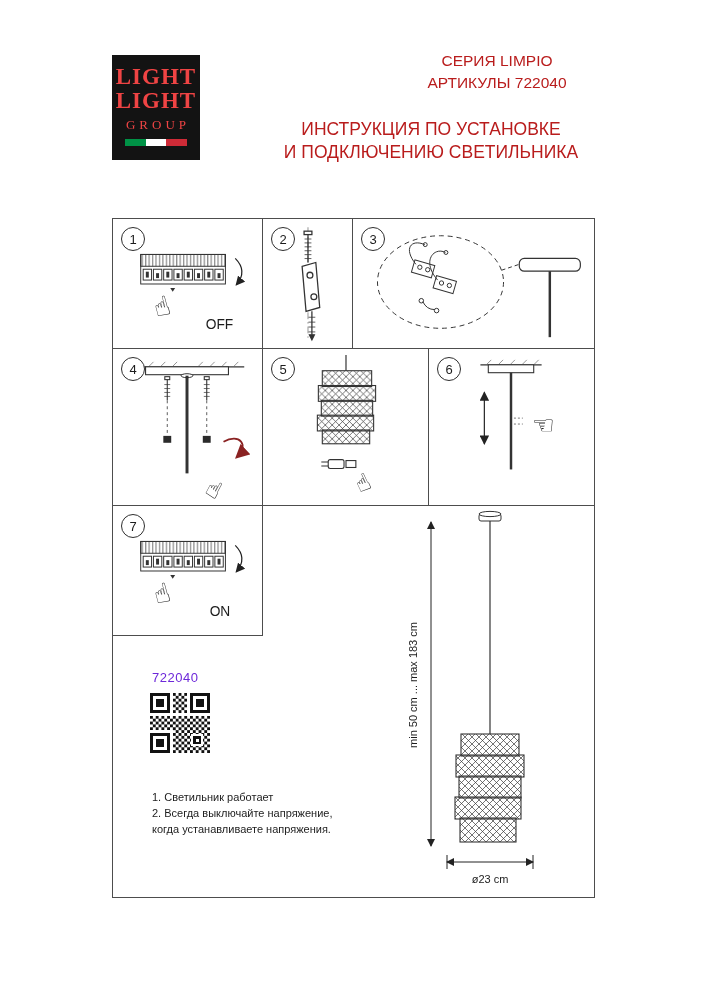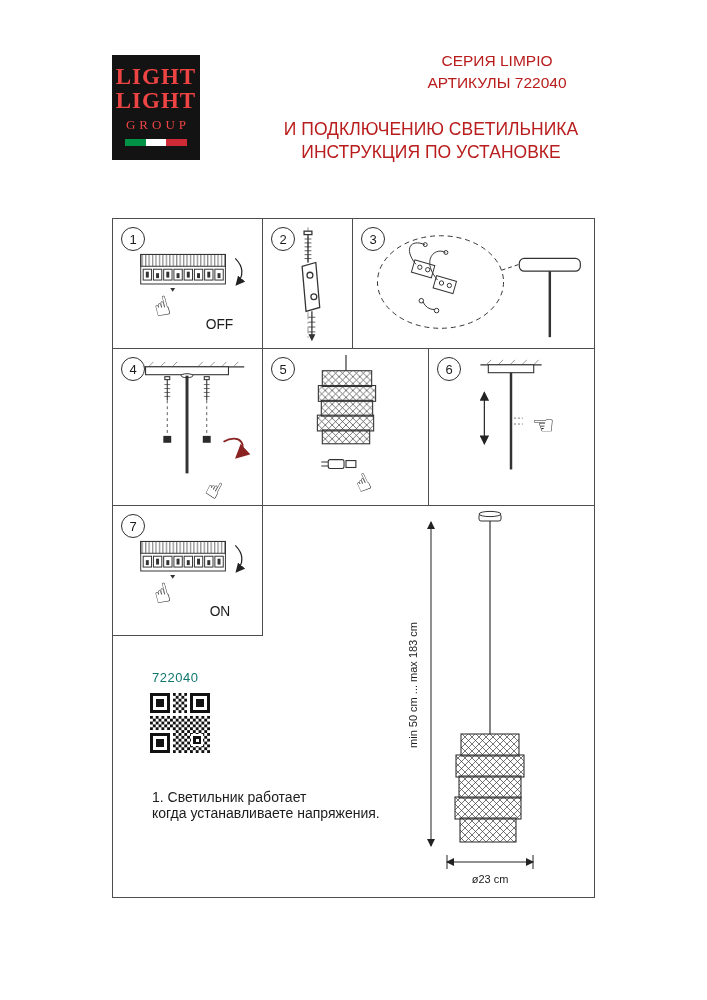--- a/index.html
+++ b/index.html
@@ -29,23 +29,23 @@
     display:flex; align-items:center; justify-content:center;
     font-size:13px; color:#1c1c1c; background:#fff; z-index:2;
   }
   .draw { position:absolute; left:0; top:0; width:100%; height:100%; }
   svg { overflow:visible; }
   svg text { font-family:"Liberation Sans", sans-serif; fill:#1c1c1c; }
   .lbl { font-size:14px; }
   .glyph { fill:#222; font-family:"DejaVu Sans", sans-serif; }
   .dim { font-size:11px; }
   
-  .prodcode { position:absolute; left:152px; top:670px; font-size:13px; letter-spacing:0.5px; color:#0f766e; }
+  .prodcode { position:absolute; left:152px; top:670px; font-size:13px; letter-spacing:0.5px; color:#6d28d9; }
   .qr { position:absolute; left:150px; top:693px; width:60px; height:60px; }
-  .notes { position:absolute; left:152px; top:789px; font-size:14px; line-height:16px; color:#1c1c1c; }
+  .notes { position:absolute; left:152px; top:789px; font-size:11px; line-height:16px; color:#1c1c1c; }
   .pendant { position:absolute; left:395px; top:506px; width:195px; height:388px; }
 </style>
 </head>
 <body>
 
 <div class="page">
 
   <svg width="0" height="0" style="position:absolute" aria-hidden="true">
     <defs>
       <pattern id="xh" width="7" height="7" patternUnits="userSpaceOnUse">
@@ -76,22 +76,22 @@
       <span style="background:#ffffff"></span>
       <span style="background:#ce2b37"></span>
     </div>
   </div>
 
   <div class="hdr-block hdr-series">
     <div>СЕРИЯ LIMPIO</div>
     <div>АРТИКУЛЫ 722040</div>
   </div>
   <div class="hdr-block hdr-instr">
+    <div>ИНСТРУКЦИЯ ПО УСТАНОВКЕ</div>
     <div>И ПОДКЛЮЧЕНИЮ СВЕТИЛЬНИКА</div>
-    <div>ИНСТРУКЦИЯ ПО УСТАНОВКЕ</div>
   </div>
 
   <div class="cell" style="left:112px;top:218px;width:483px;height:680px;background:transparent"></div>
 
   <div class="cell" style="left:112px;top:218px;width:151px;height:131px">
     <div class="stepnum">1</div>
     <svg class="draw" viewBox="0 0 151 131">
       <g stroke="#333" stroke-width="1" fill="none">
         <rect x="28" y="36" width="86" height="30" fill="#fff"></rect>
         <rect x="28" y="36" width="86" height="12" fill="url(#vh)"></rect>
@@ -274,20 +274,21 @@
         <rect x="1" y="15" width="5" height="5" fill="#fff"></rect>
         <rect x="2" y="16" width="3" height="3" fill="#111"></rect>
       <rect x="14.5" y="14.5" width="4" height="4" fill="#fff"></rect>
         <rect x="15" y="15" width="3" height="3" fill="#111"></rect>
         <rect x="16" y="16" width="1" height="1" fill="#fff"></rect>
     </g>
   </svg>
 
   <div class="notes">
     <div>1. Светильник работает</div>
+    <div>2. Всегда выключайте напряжение,</div>
     <div>когда устанавливаете напряжения.</div>
   </div>
 
   <svg class="pendant" viewBox="0 0 195 388">
     <line x1="36" y1="16" x2="36" y2="340" stroke="#222" stroke-width="1" marker-start="url(#ah)" marker-end="url(#ah)"></line>
     <text class="dim" x="22" y="179" text-anchor="middle" transform="rotate(-90 22 179)">min 50 cm ... max 183 cm</text>
     <rect x="84" y="8" width="22" height="7" rx="2" stroke="#333" stroke-width="1" fill="#fff"></rect>
     <ellipse cx="95" cy="8" rx="11" ry="2.6" stroke="#333" stroke-width="1" fill="#fff"></ellipse>
     <line x1="95" y1="15" x2="95" y2="228" stroke="#333" stroke-width="1.2"></line>
     <g stroke="#333" stroke-width="1.1" fill="url(#xh)">

